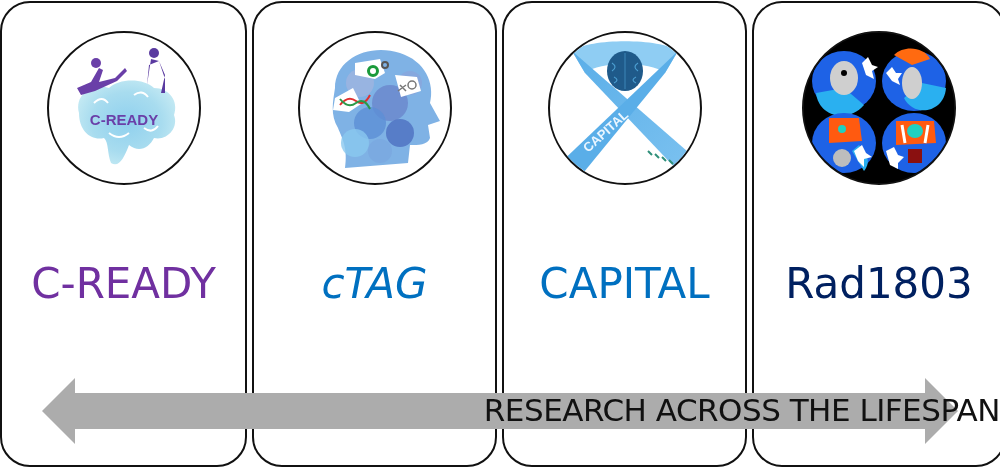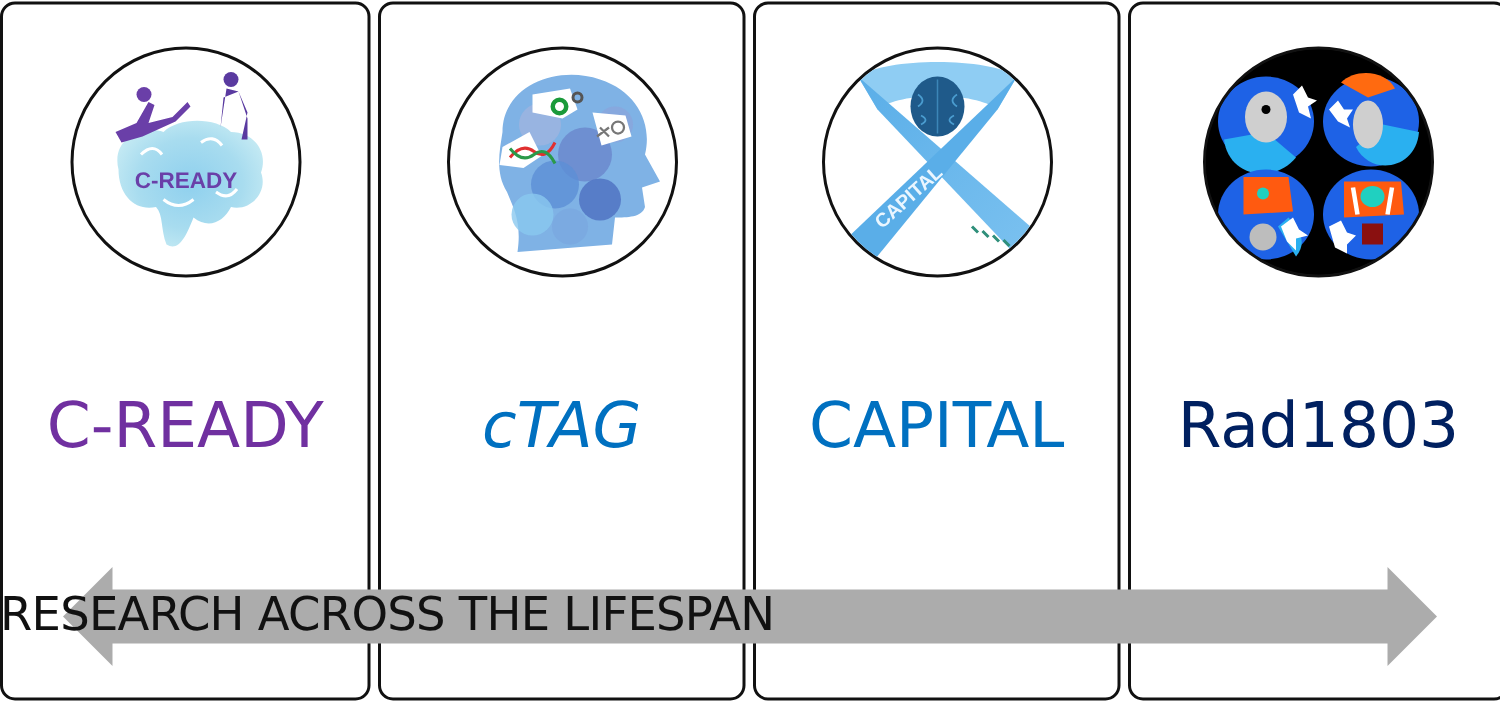--- a/index.html
+++ b/index.html
@@ -1,22 +1,22 @@
 <!DOCTYPE html>
 <html><head>
 <meta charset="utf-8">
 <style>
   html, body { margin:0; padding:0; background:#ffffff; }
   body { width:1000px; height:471px; position:relative; overflow:hidden; font-family:"DejaVu Sans", sans-serif; }
-  .panel { position:absolute; top:1px; height:466px; border:2px solid #111; border-radius:10px; background:#fff; box-sizing:border-box;padding-left:11px; }
+  .panel { position:absolute; top:1px; height:466px; border:2px solid #111; border-radius:30px; background:#fff; box-sizing:border-box;padding-left:11px; }
   .logo { position:absolute; top:28px; left:50%; width:154px; height:154px; margin-left:-77px; border:2px solid #111; border-radius:50%; overflow:hidden; box-sizing:border-box; background:#fff; }
   .logo svg { width:100%; height:100%; display:block; }
   .title { position:absolute; top:256px; left:0; right:0; text-align:center; font-size:42px; letter-spacing:0px; }
   .arrow { position:absolute; left:40px; top:378px; width:920px; height:66px; }
-  .arrow-label { position:absolute; left:0; width:1000px; top:392px; text-align:left; font-size:31px; color:#111; line-height:36px; letter-spacing:-0.5px; }
+  .arrow-label { position:absolute; left:0; width:1000px; top:392px; text-align:right; font-size:31px; color:#111; line-height:36px; letter-spacing:-0.5px; }
 </style>
 </head>
 <body>
 
 <div class="panel" style="left:0px; width:247px;">
   <div class="logo">
     <svg viewBox="0 0 150 150">
       <defs>
         <radialGradient id="wc" cx="50%" cy="50%" r="60%">
           <stop offset="0%" stop-color="#8fd0ee"></stop>

